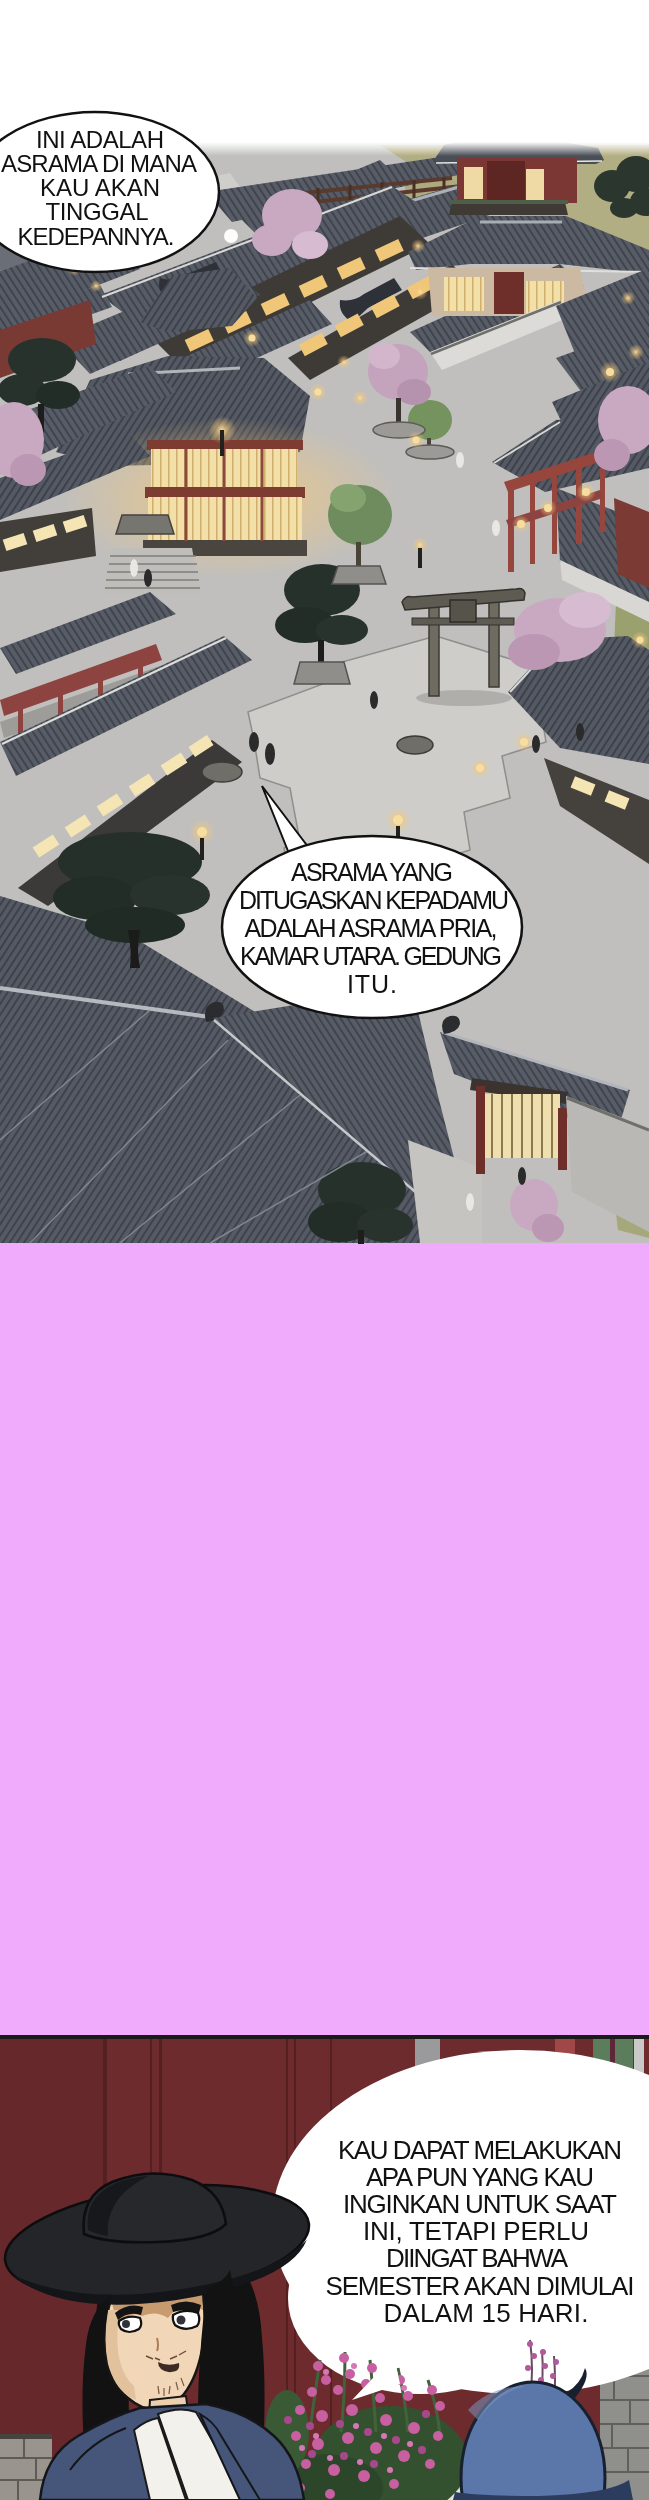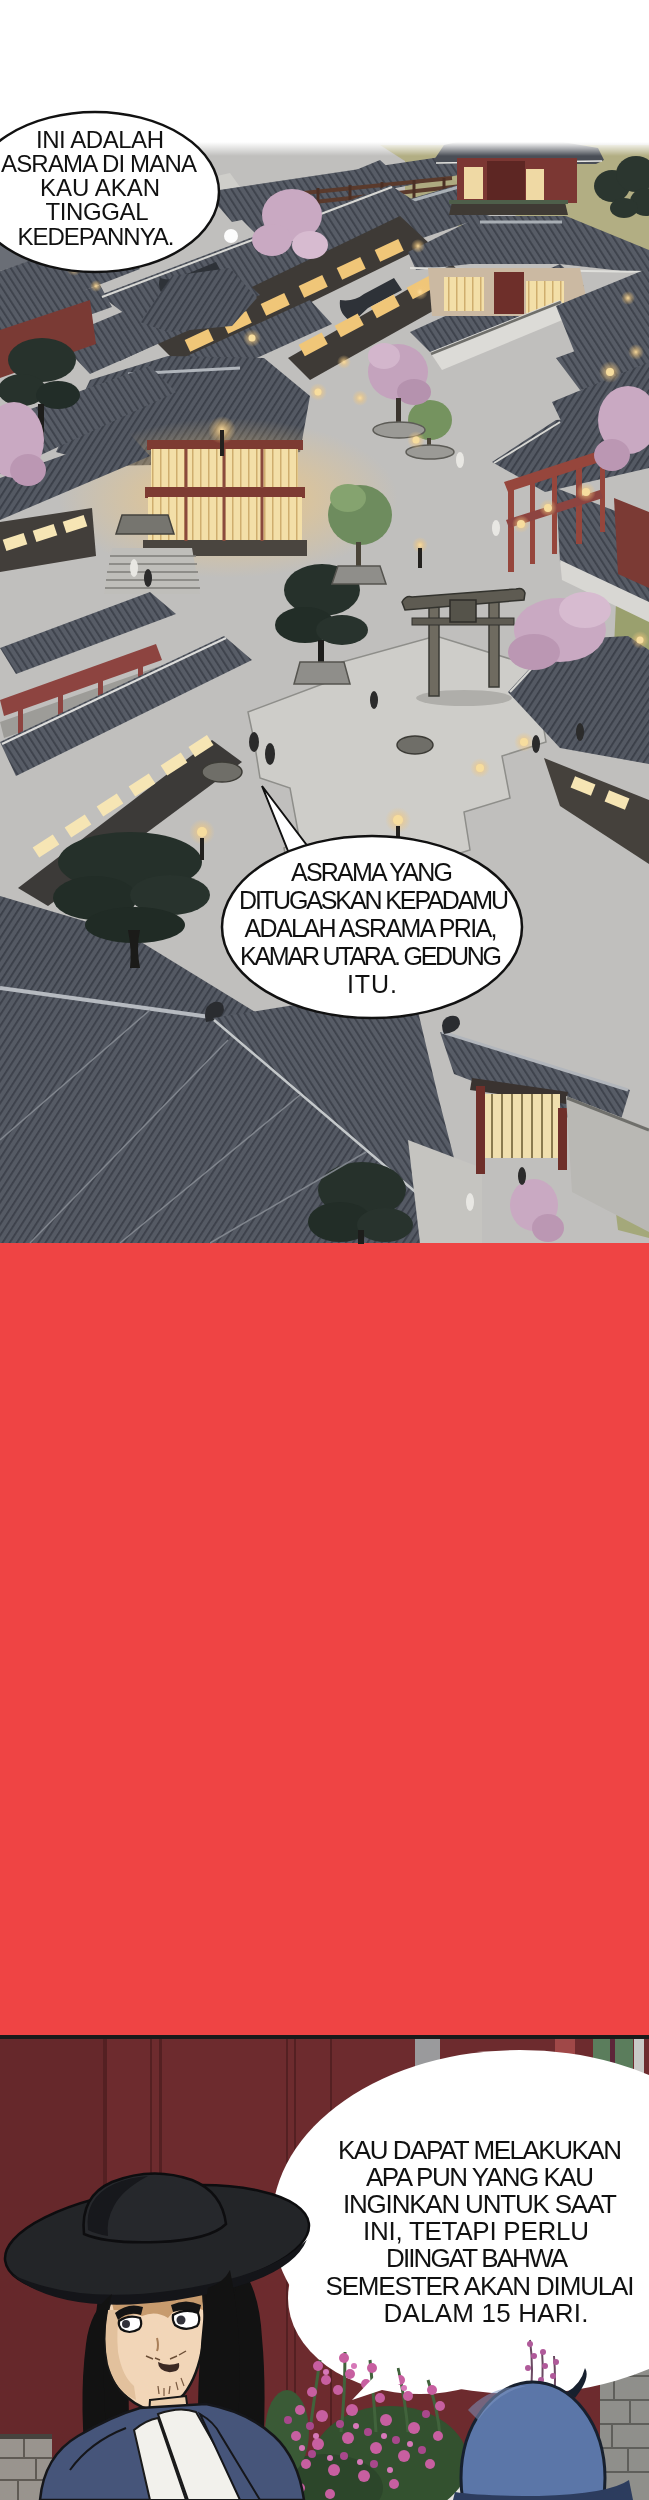--- a/index.html
+++ b/index.html
@@ -1,16 +1,16 @@
 <!DOCTYPE html>
 <html><head>
 <meta charset="utf-8">
 <style>
 html,body{margin:0;padding:0;background:#ffffff;}
-.page{position:relative;width:649px;height:2500px;background:#ef4444;overflow:hidden;}
+.page{position:relative;width:649px;height:2500px;background:#f0abfc;overflow:hidden;}
 svg{display:block;font-family:"Liberation Sans",sans-serif;}
 text{fill:#111111;}
 </style>
 </head>
 <body>
 <div class="page">
 <svg width="649" height="2500" viewBox="0 0 649 2500" xmlns="http://www.w3.org/2000/svg">
 <defs>
 <pattern id="hA" width="6" height="6" patternUnits="userSpaceOnUse" patternTransform="rotate(-33)">
 <rect width="6" height="6" fill="#575c66"></rect>

